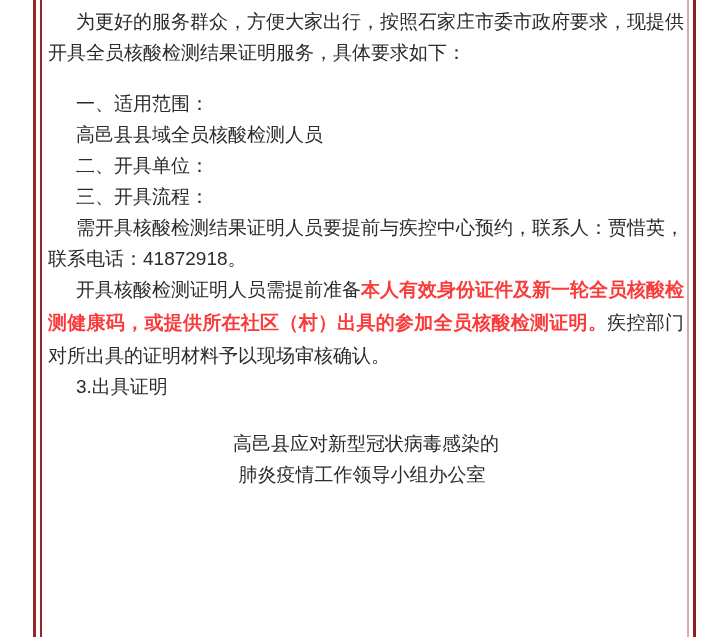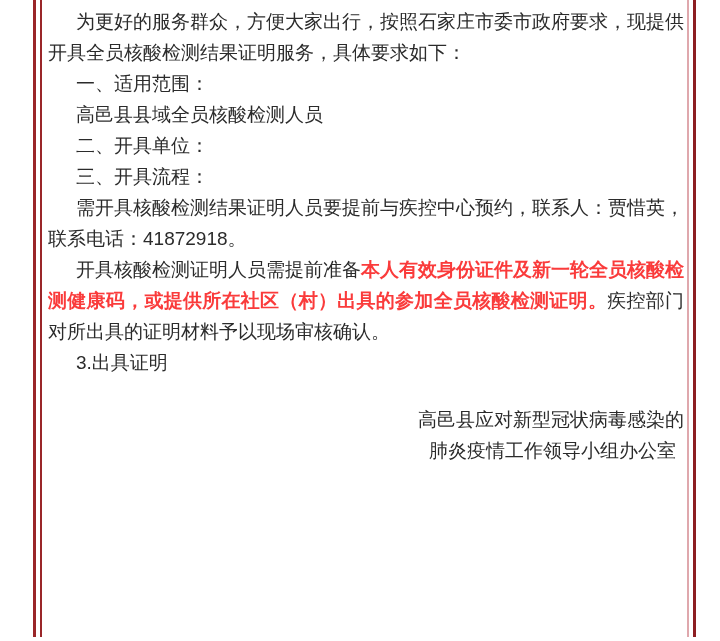--- a/index.html
+++ b/index.html
@@ -35,28 +35,30 @@
     line-height: 31px;
     color: #2b2b2b;
     text-align: justify;
     letter-spacing: 0;
   }
   .content p {
     margin: 0;
     text-indent: 28px;
   }
   .content p.intro {
+    margin-bottom: 20px;
   }
   .hl {
     color: #fa3b3b;
     font-weight: bold;
+    font-family: Liberation Mono, monospace;
   }
   .signature {
     margin-top: 26px;
-    text-align: right;
+    text-align: center;
   }
   .signature div {
     text-indent: 0;
     line-height: 31px;
   }
   .signature .sig-line2 {
     margin-right: 8px;
   }
 </style>
 </head>

